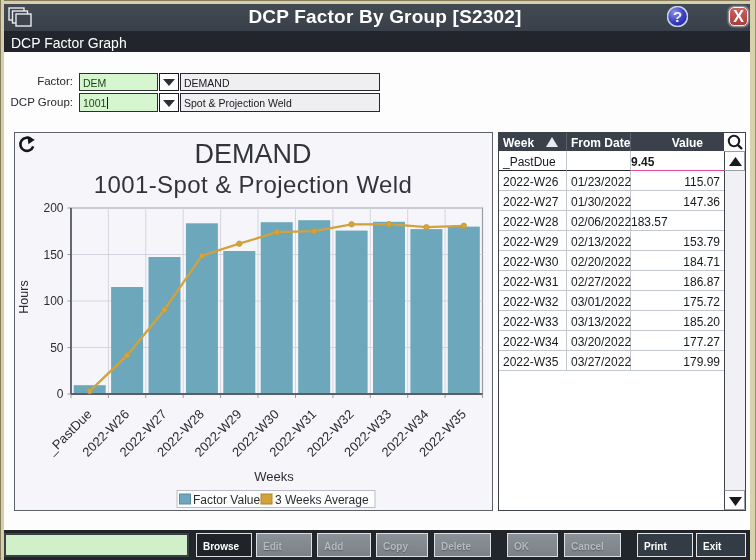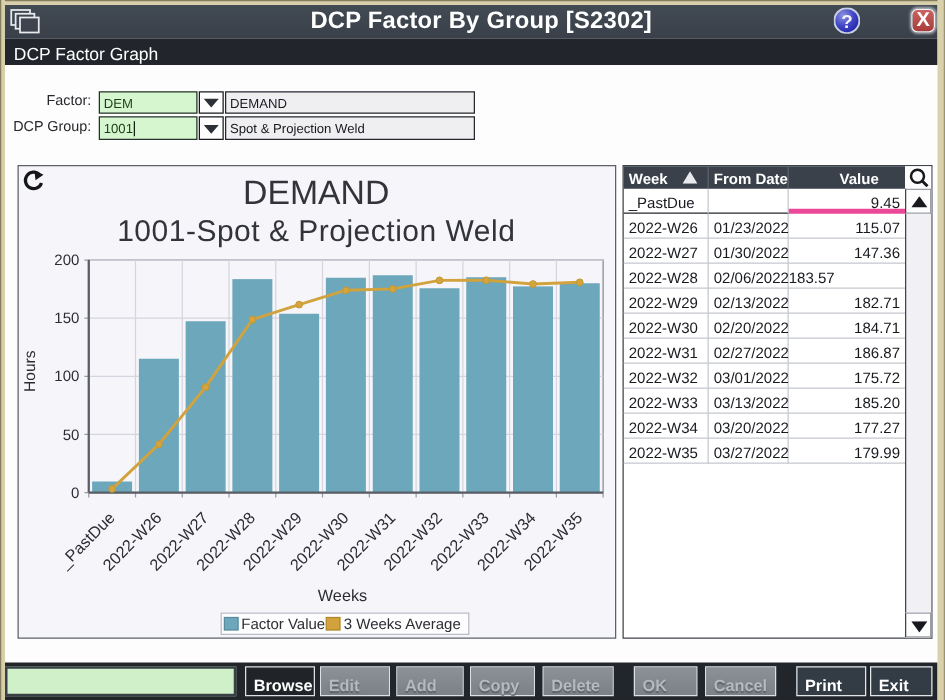--- a/index.html
+++ b/index.html
@@ -23,21 +23,21 @@
 .ddbtn:after { content:""; position:absolute; left:2.5px; top:5.5px; width:0; height:0; border-left:6.5px solid transparent; border-right:6.5px solid transparent; border-top:7.5px solid #2b3036; }
 
 #chartpanel { left:14px; top:132px; width:479px; height:379px; background:#f6f6fa; border:1px solid #5d6269; }
 
 #gridpanel { left:498px; top:132px; width:248px; height:379px; background:#fff; border:1px solid #3e434a; }
 .gh { position:absolute; top:0; height:18px; background:#3a414b; color:#fff; font-size:12px; font-weight:bold; padding-top:3px; white-space:nowrap; }
 .grow { position:absolute; height:20px; font-size:12px; color:#17191d; }
 .gcell { position:absolute; top:0; height:20px; padding-top:4px; white-space:nowrap; border-right:1px solid #c3c7ce; border-bottom:1px solid #c3c7ce; }
 
 #botbar { left:4px; top:530px; width:746px; height:30px; background:#22262b; }
-.btn { position:absolute; top:533px; height:24px; font-size:13px; font-weight:bold; text-align:left; padding:7px 0 0 6px; }
+.btn { position:absolute; top:533px; height:24px; font-size:10px; font-weight:bold; text-align:left; padding:7px 0 0 6px; }
 .btn.gray { background:linear-gradient(#8b9197,#7b8187); border:1.5px solid #dcdfe3; color:#b4bac0; text-shadow:0 1px 1px #5a5f65; }
 .btn.dark { background:#333b44; border:1.5px solid #e3e6e9; color:#fff; }
 .btn.darker { background:#202428; border:1.5px solid #dcdfe3; color:#fff; }
 </style>
 </head>
 <body>
 <div id="page">
 
   <div class="abs" style="left:4px;top:52px;width:746px;height:478px;background:#fdfdfe;"></div>
 
@@ -187,41 +187,41 @@
   <div class="abs" style="left:724px;top:133px;width:21px;height:18px;background:#fdfdfe;"></div>
   <svg class="abs" style="left:726px;top:134px;" width="18" height="17" viewBox="0 0 18 17">
     <circle cx="8" cy="7" r="5.2" fill="none" stroke="#17191d" stroke-width="2"></circle>
     <line x1="11.8" y1="10.8" x2="16" y2="15" stroke="#17191d" stroke-width="2.4"></line>
   </svg>
 
   <div id="rows">
   <div class="abs grow" style="left:499px;top:151px;width:225px;">
         <div class="gcell" style="left:0;width:68px;padding-left:4px;border-bottom:1px solid #26292e;">_PastDue</div>
         <div class="gcell" style="left:68px;width:64px;padding-left:4px;border-bottom:1px solid #26292e;"></div>
-        <div class="gcell" style="left:132px;width:93px;text-align:right;padding-right:4px;border-right:none;border-bottom:4px solid #ec4899;">9.45</div>
+        <div class="gcell" style="left:132px;width:93px;padding-right:4px;border-right:none;border-bottom:1px solid #ec4899;font-weight:bold;">9.45</div>
       </div>
   <div class="abs grow" style="left:499px;top:171px;width:225px;">
         <div class="gcell" style="left:0;width:68px;padding-left:4px;">2022-W26</div>
         <div class="gcell" style="left:68px;width:64px;padding-left:4px;">01/23/2022</div>
         <div class="gcell" style="left:132px;width:93px;text-align:right;padding-right:4px;border-right:none;">115.07</div>
       </div>
   <div class="abs grow" style="left:499px;top:191px;width:225px;">
         <div class="gcell" style="left:0;width:68px;padding-left:4px;">2022-W27</div>
         <div class="gcell" style="left:68px;width:64px;padding-left:4px;">01/30/2022</div>
         <div class="gcell" style="left:132px;width:93px;text-align:right;padding-right:4px;border-right:none;">147.36</div>
       </div>
   <div class="abs grow" style="left:499px;top:211px;width:225px;">
         <div class="gcell" style="left:0;width:68px;padding-left:4px;">2022-W28</div>
         <div class="gcell" style="left:68px;width:64px;padding-left:4px;">02/06/2022</div>
         <div class="gcell" style="left:132px;width:93px;padding-right:4px;border-right:none;">183.57</div>
       </div>
   <div class="abs grow" style="left:499px;top:231px;width:225px;">
         <div class="gcell" style="left:0;width:68px;padding-left:4px;">2022-W29</div>
         <div class="gcell" style="left:68px;width:64px;padding-left:4px;">02/13/2022</div>
-        <div class="gcell" style="left:132px;width:93px;text-align:right;padding-right:4px;border-right:none;">182.71</div>
+        <div class="gcell" style="left:132px;width:93px;text-align:right;padding-right:4px;border-right:none;">153.79</div>
       </div>
   <div class="abs grow" style="left:499px;top:251px;width:225px;">
         <div class="gcell" style="left:0;width:68px;padding-left:4px;">2022-W30</div>
         <div class="gcell" style="left:68px;width:64px;padding-left:4px;">02/20/2022</div>
         <div class="gcell" style="left:132px;width:93px;text-align:right;padding-right:4px;border-right:none;">184.71</div>
       </div>
   <div class="abs grow" style="left:499px;top:271px;width:225px;">
         <div class="gcell" style="left:0;width:68px;padding-left:4px;">2022-W31</div>
         <div class="gcell" style="left:68px;width:64px;padding-left:4px;">02/27/2022</div>
         <div class="gcell" style="left:132px;width:93px;text-align:right;padding-right:4px;border-right:none;">186.87</div>

